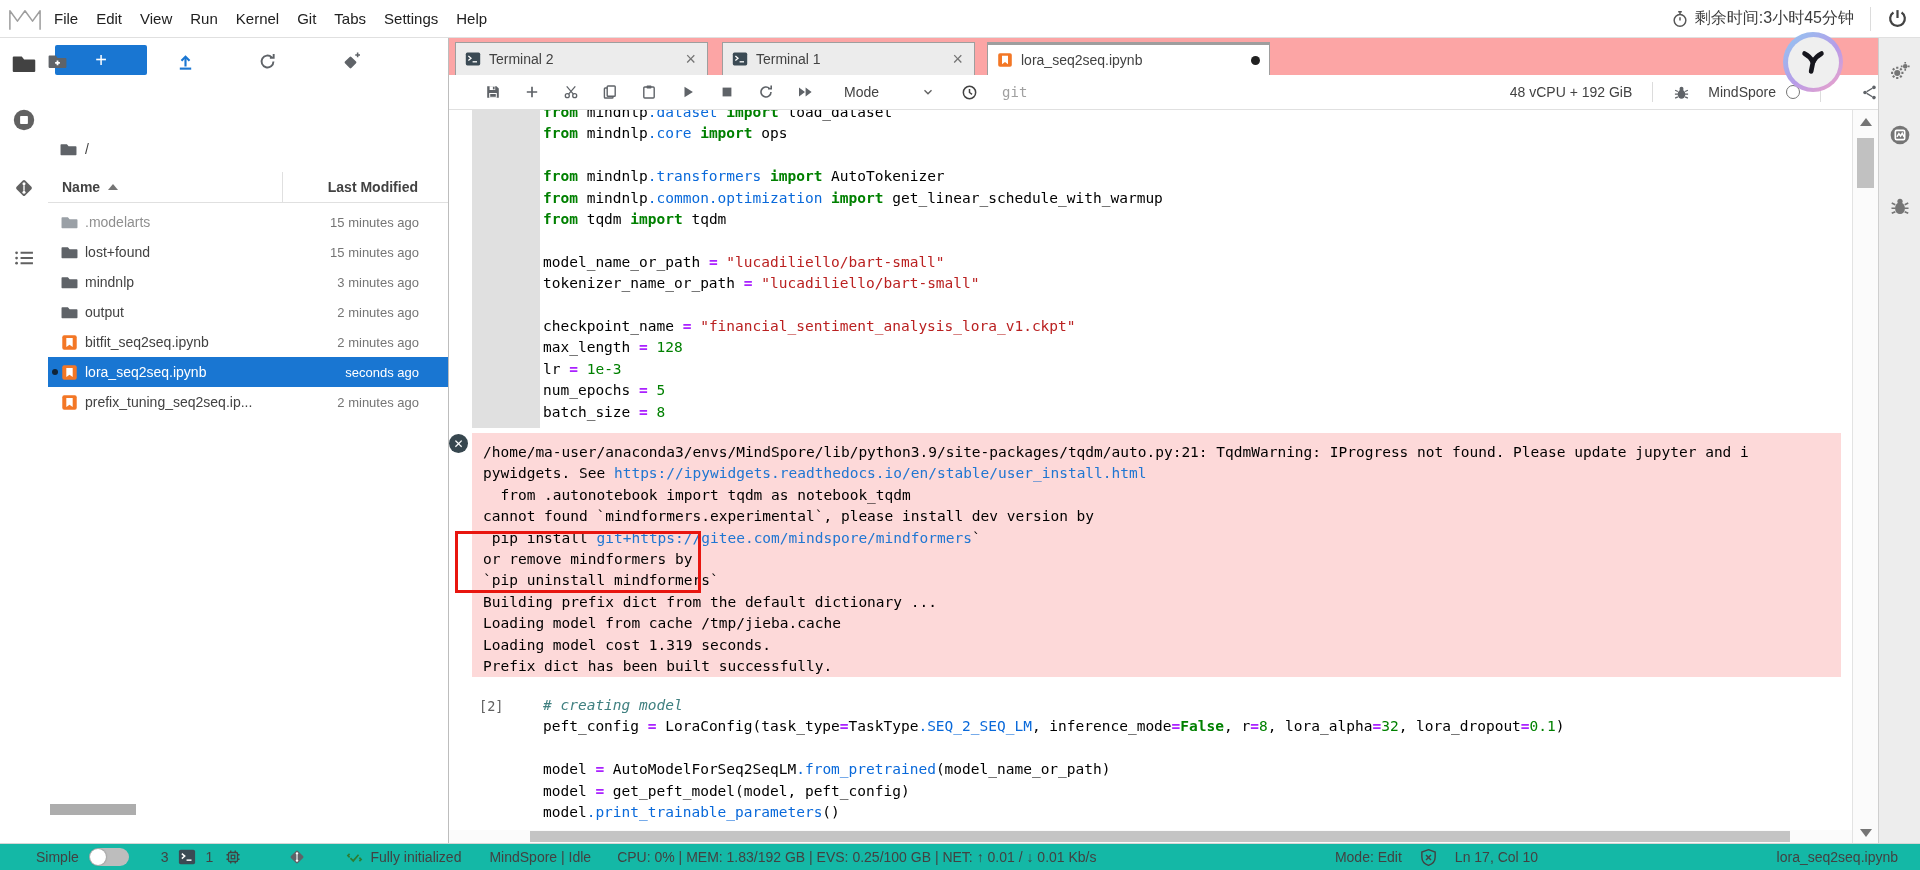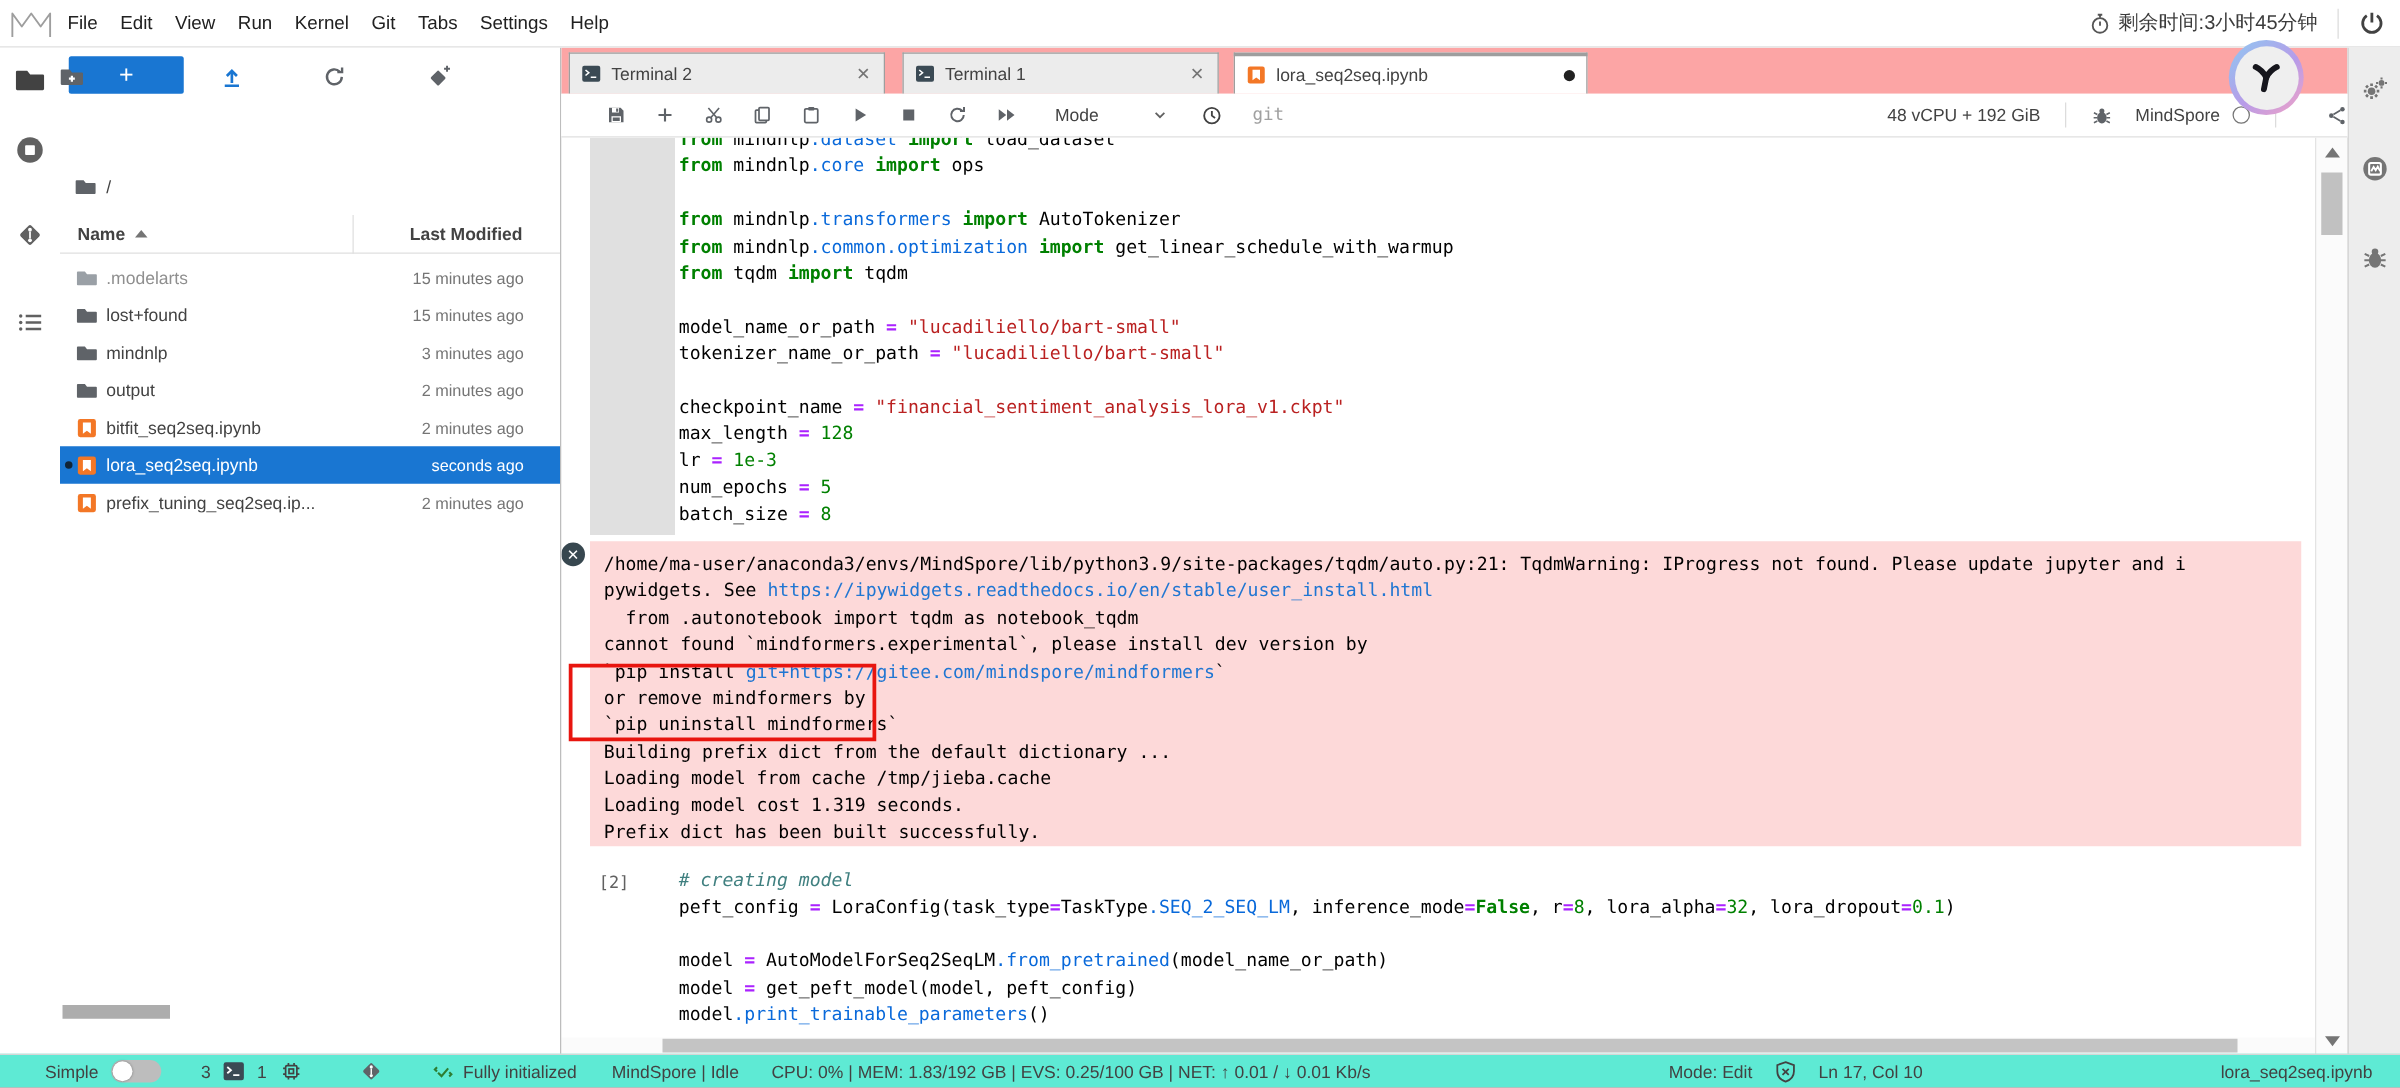--- a/index.html
+++ b/index.html
@@ -142,21 +142,21 @@
   .rs-gears{top:22px;} .rs-examples{top:86px;} .rs-bug{top:157px;}
 
   
   .badge{position:absolute;left:1783px;top:32px;width:60px;height:60px;border-radius:50%;z-index:45;
          background:linear-gradient(140deg,#8ec9f2 0%,#b79bE8 55%,#f2a3c5 100%);
          display:flex;align-items:center;justify-content:center;cursor:pointer;}
   .badge-inner{width:51px;height:51px;border-radius:50%;background:#efefef;display:flex;align-items:center;justify-content:center;}
   .badge-inner svg{width:30px;height:30px;}
 
   
-  .statusbar{position:absolute;left:0;right:0;bottom:0;height:27px;background:#5eead4;border-top:1px solid #d6d6d6;
+  .statusbar{position:absolute;left:0;right:0;bottom:0;height:27px;background:#14b8a6;border-top:1px solid #d6d6d6;
              display:flex;align-items:center;font-size:14px;color:#424242;z-index:50;}
   .sb-simple{margin-left:36px;}
   .sb-toggle{margin-left:10px;width:40px;height:18px;border-radius:9px;background:#bdbdbd;position:relative;cursor:pointer;}
   .sb-knob{position:absolute;left:1px;top:1px;width:16px;height:16px;border-radius:50%;background:#fff;
            box-shadow:0 0 2px rgba(0,0,0,.4);}
   .sb-num{margin-left:32px;}
   .sb-term{width:18px;height:18px;margin-left:9px;}
   .sb-num2{margin-left:10px;}
   .sb-chip{width:18px;height:18px;margin-left:11px;color:#424242;}
   .sb-git{width:18px;height:18px;margin-left:46px;color:#5f6368;}

